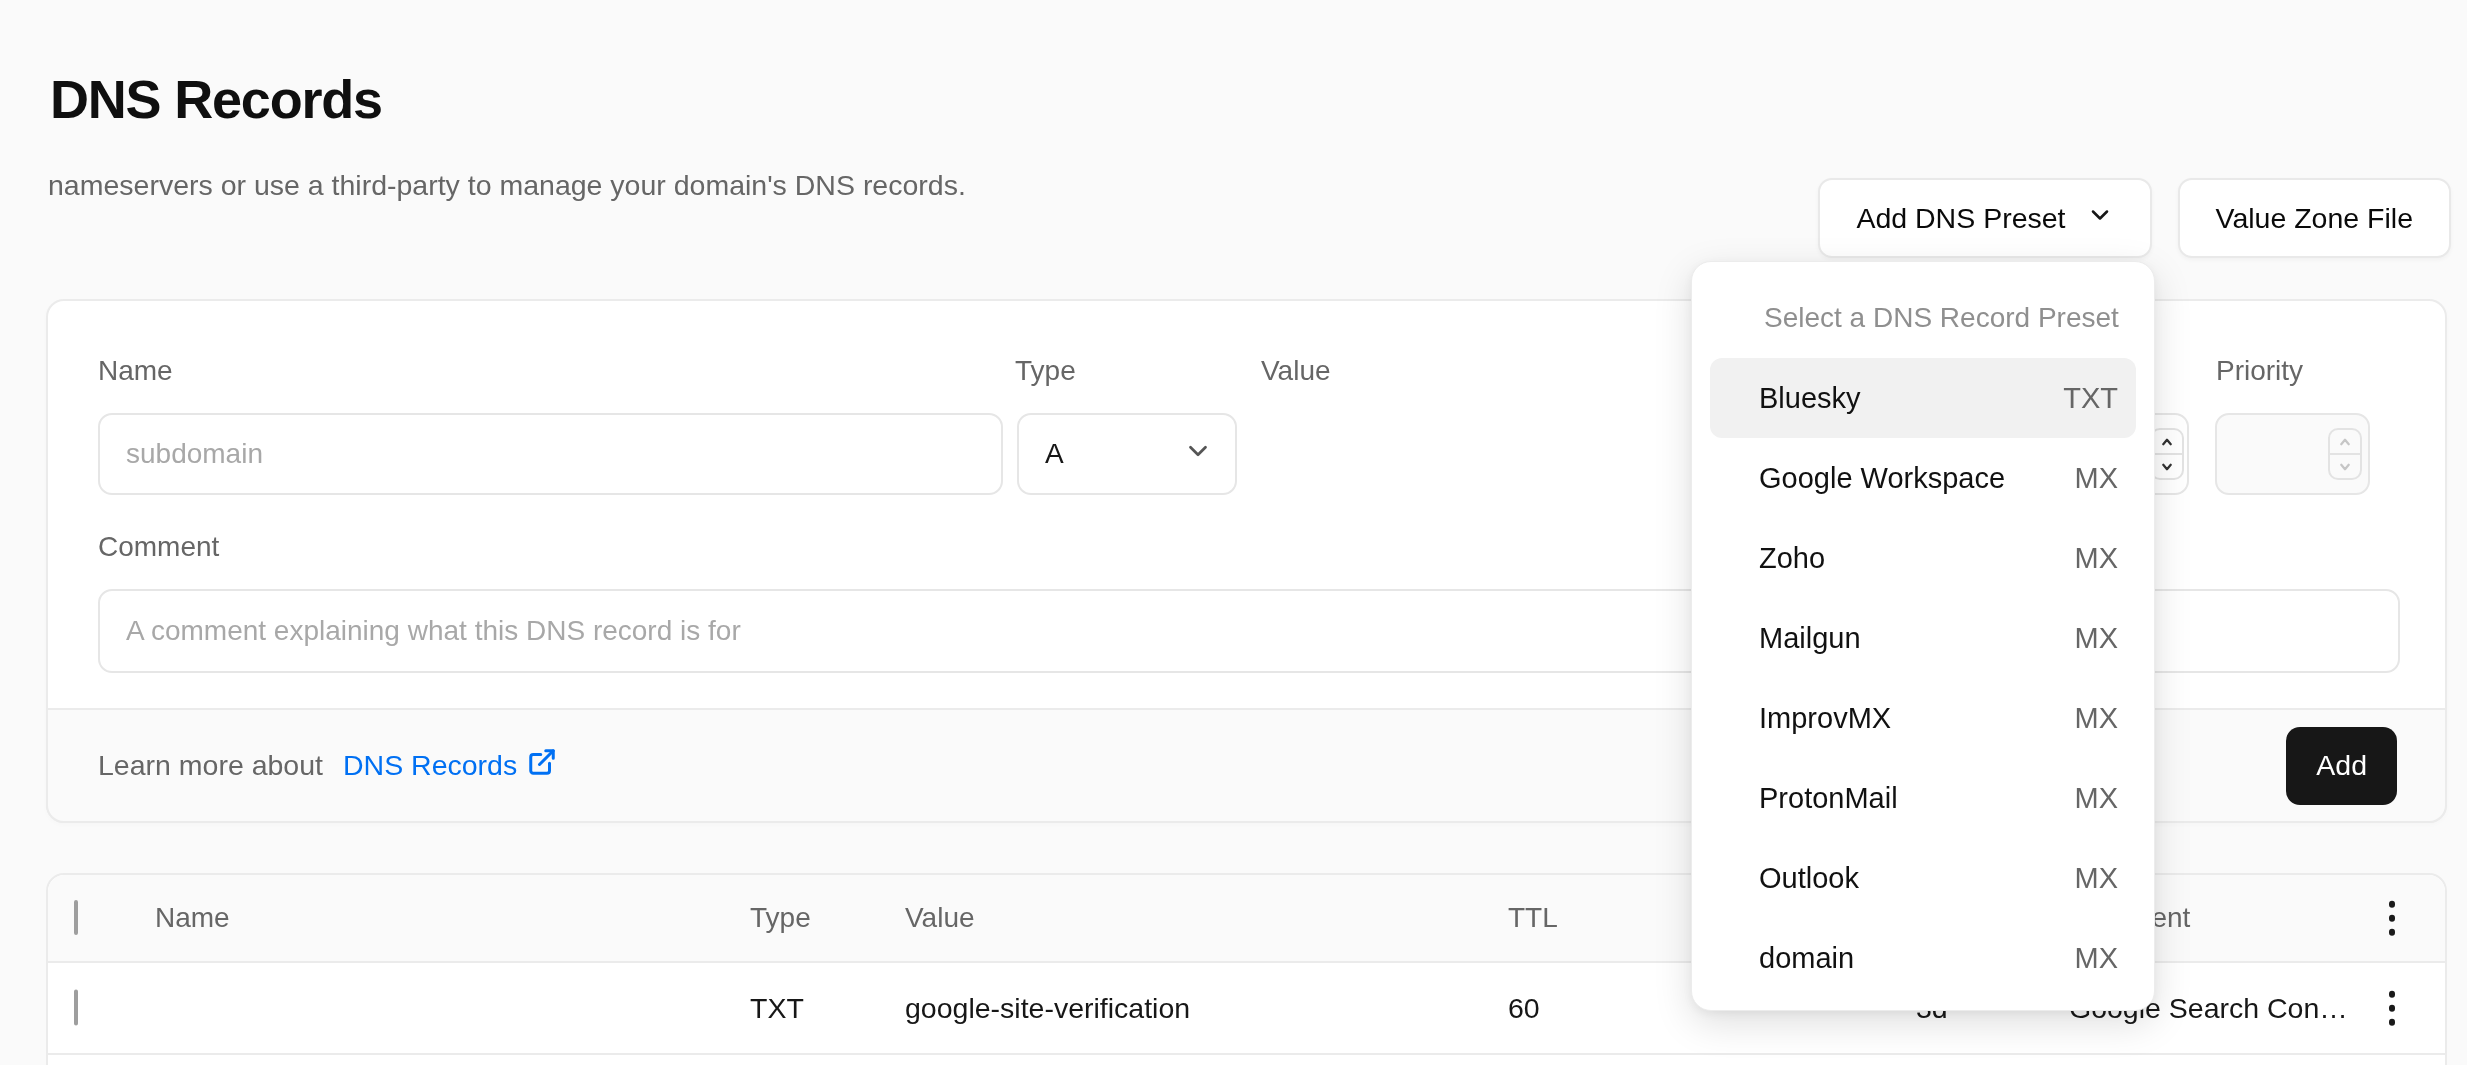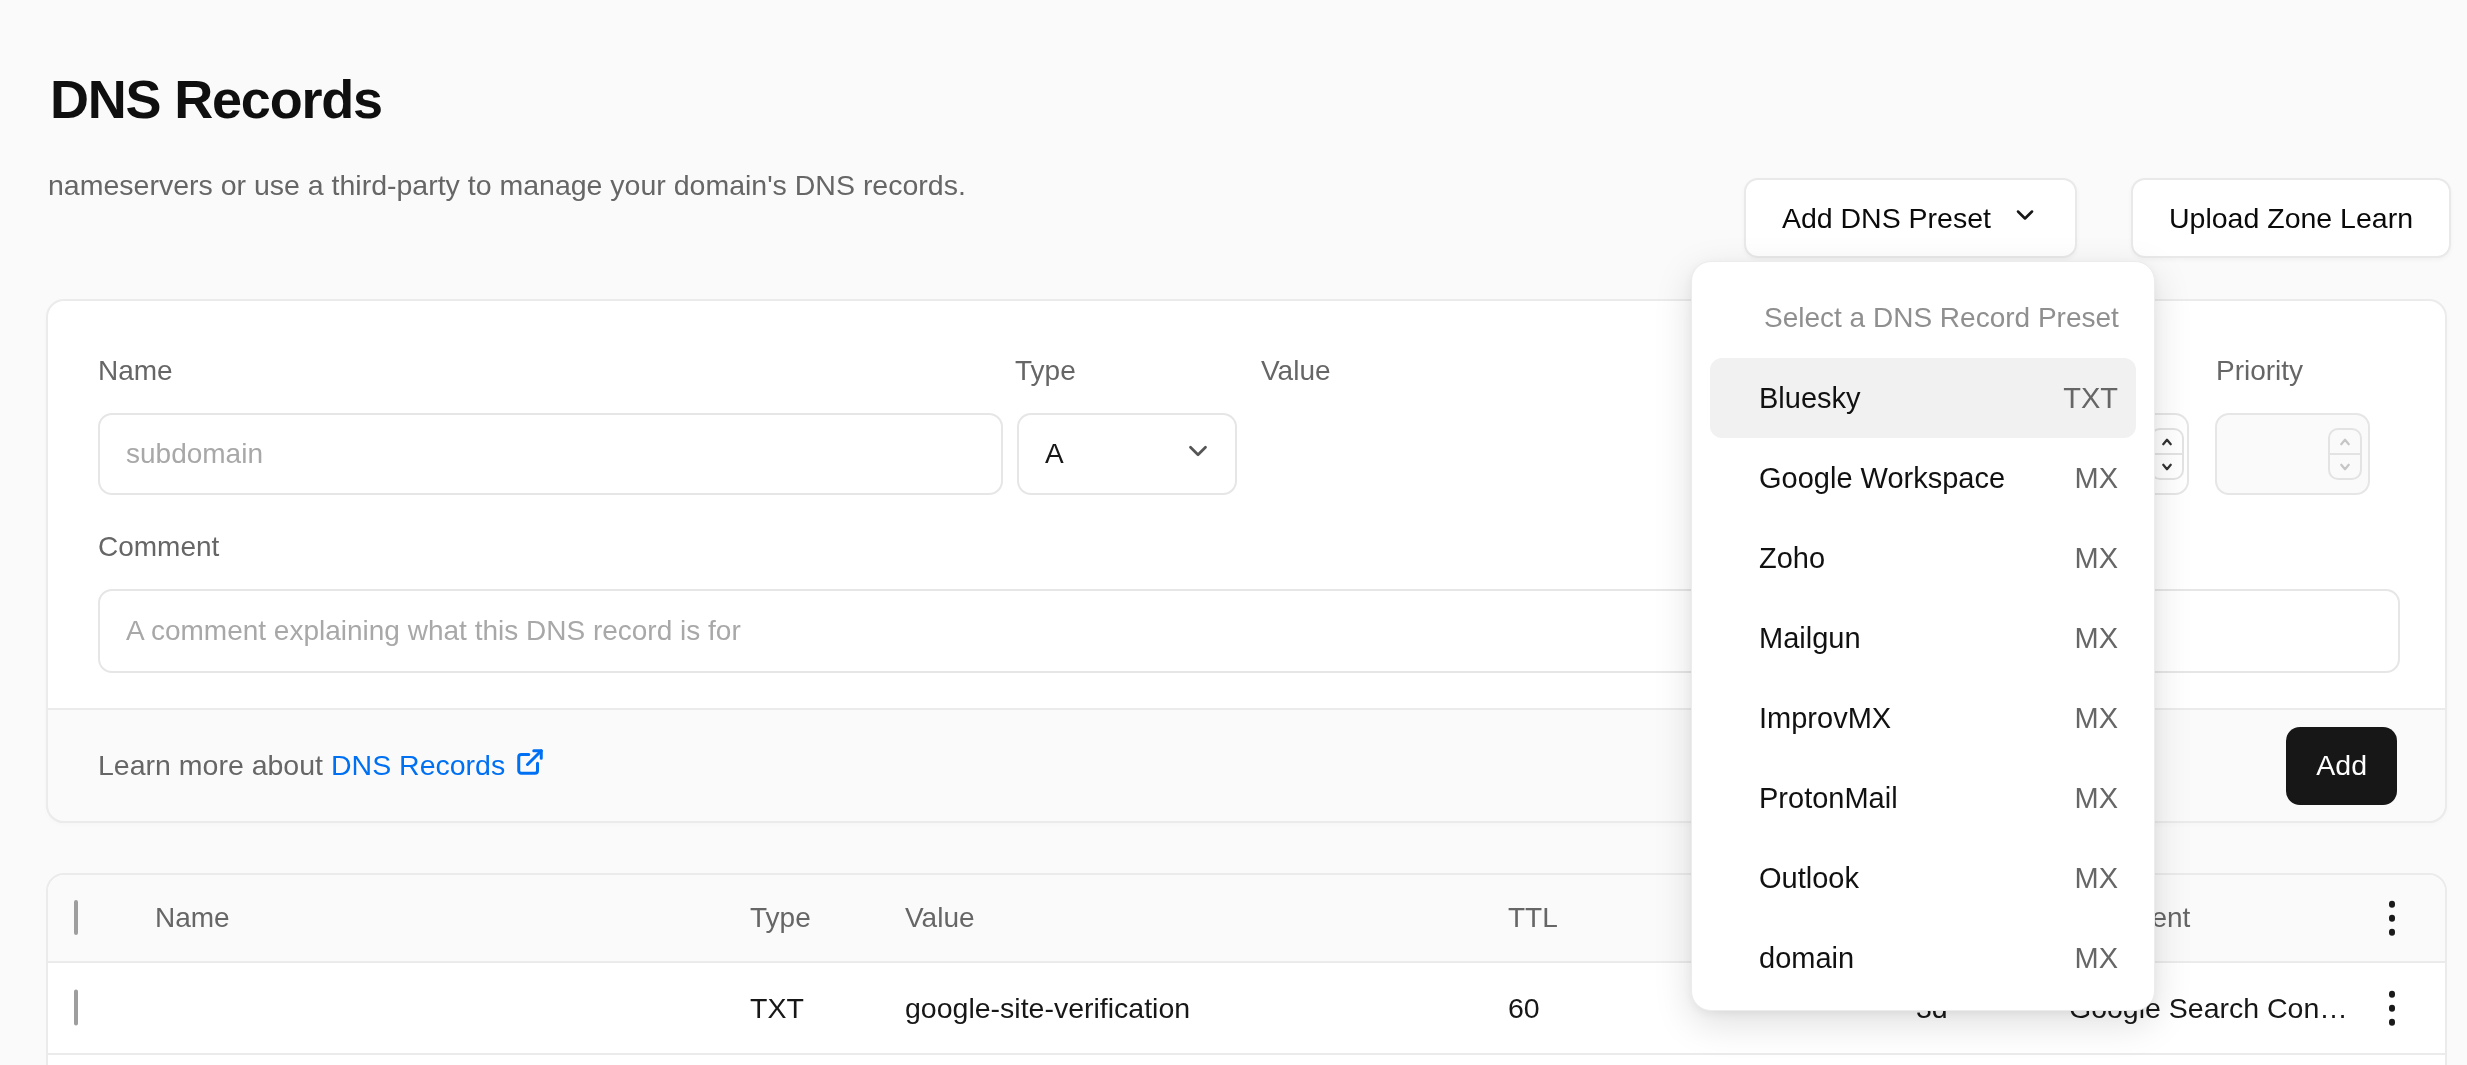--- a/index.html
+++ b/index.html
@@ -21,21 +21,20 @@
     position:absolute; left:48px; top:160px;
     font-size:28.5px; line-height:51px; color:#666; white-space:nowrap;
   }
 
   .top-actions { position:absolute; top:178px; right:16px; display:flex; gap:26px; }
   .btn-secondary {
     height:80px; display:flex; align-items:center; gap:20px;
     padding:0 36px; background:#fff; border:2px solid #e9e9e9; border-radius:14px;
     font-size:28.5px; font-weight:500; color:#0a0a0a; cursor:pointer; white-space:nowrap;
     box-shadow:0 2px 4px rgba(0,0,0,0.04);
-    margin-left:28px;
   }
 
   
   .card {
     position:absolute; left:46px; top:299px; width:2401px; height:524px;
     background:#fff; border:2px solid #ebebeb; border-radius:18px;
     box-shadow:0 2px 5px rgba(0,0,0,0.02);
   }
   .field-label { position:absolute; top:54px; font-size:28px; color:#666; white-space:nowrap; }
   .lbl-name { left:50px; } .lbl-type { left:967px; } .lbl-value { left:1213px; }
@@ -72,21 +71,21 @@
   .st-ttl { left:2102px; }
   .st-priority { left:2280px; background:#fafafa; }
   .st-ttl svg { stroke:#333; } .st-priority svg { stroke:#c6c6c6; }
 
   
   .card-footer {
     position:absolute; left:-2px; right:-2px; bottom:-2px; height:115px;
     background:#fafafa; border:2px solid #ebebeb; border-radius:0 0 18px 18px;
     display:flex; align-items:center;
   }
-  .learn { margin-left:50px; font-size:28.5px; color:#666; display:flex; align-items:center; gap:8px; white-space:nowrap; }
+  .learn { margin-left:50px; font-size:28.5px; color:#666; display:flex; align-items:center; gap:20px; white-space:nowrap; }
   .learn a { color:#0070f3; text-decoration:none; display:flex; align-items:center; gap:10px; cursor:pointer; }
   .btn-add {
     position:absolute; right:48px; top:50%; transform:translateY(-50%);
     height:78px; padding:0 30px; min-width:102px;
     background:#171717; color:#fff; border:none; border-radius:14px;
     font-size:28.5px; font-weight:500; cursor:pointer;
     display:flex; align-items:center; justify-content:center;margin-left:27px;
   }
 
   
@@ -148,21 +147,21 @@
 <div class="top-actions">
   <button class="btn-secondary">
     <span>Add DNS Preset</span>
     <span class="chev">
       <svg width="28" height="28" viewBox="0 0 24 24" fill="none" stroke="#171717" stroke-width="2.2" stroke-linecap="round" stroke-linejoin="round">
           <polyline points="6 9 12 15 18 9"></polyline>
         </svg>
     </span>
   </button>
   <button class="btn-secondary">
-    <span>Upload Zone Learn</span>
+    <span>Value Zone File</span>
   </button>
 </div>
 
 <div class="card">
   <span class="field-label lbl-name">Name</span>
   <span class="field-label lbl-type">Type</span>
   <span class="field-label lbl-value">Value</span>
   <span class="field-label lbl-priority">Priority</span>
   <span class="field-label lbl-comment">Comment</span>
 

